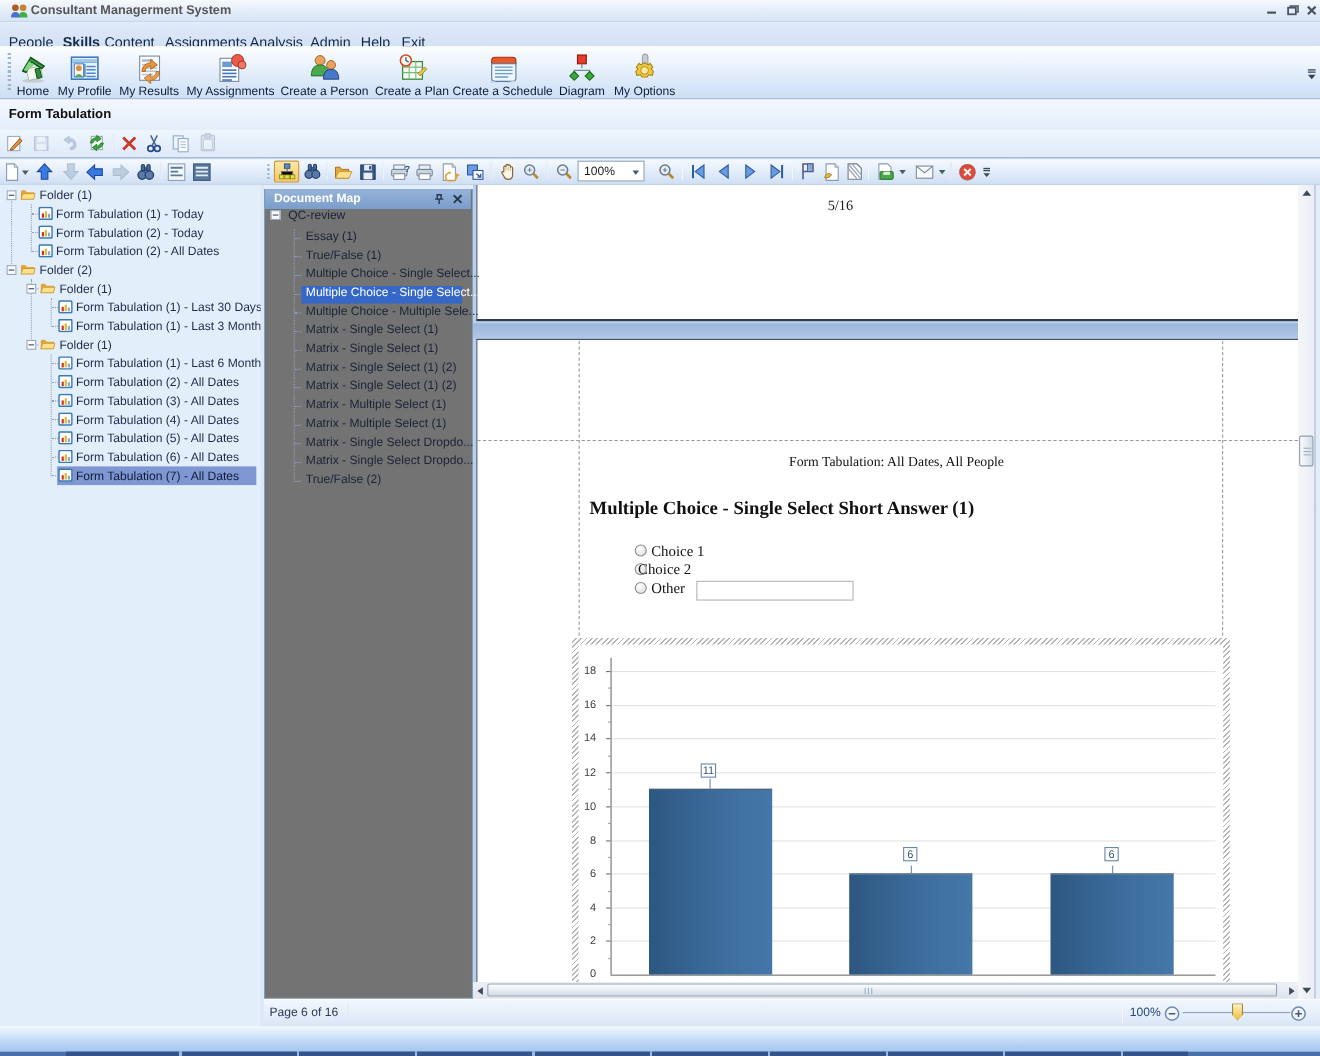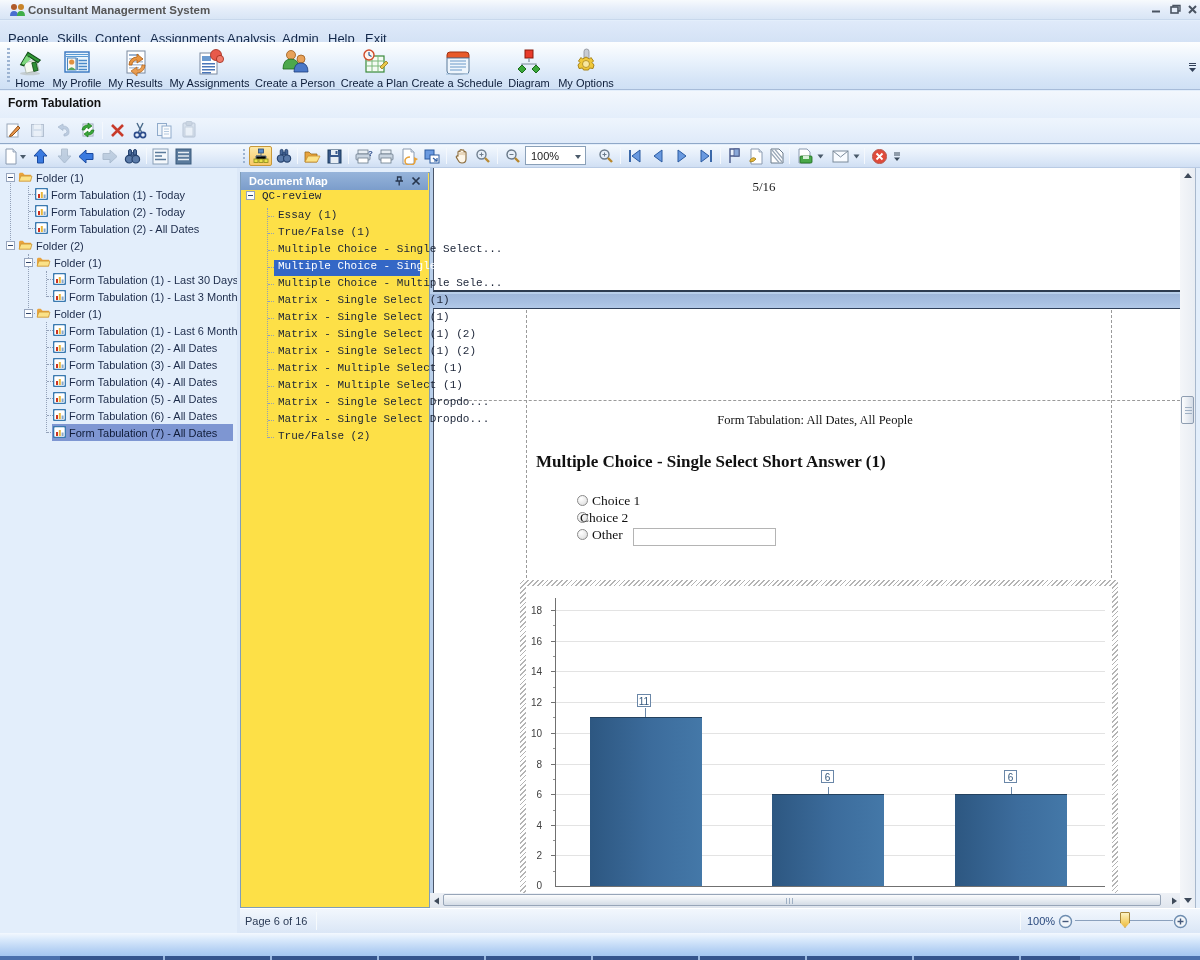--- a/index.html
+++ b/index.html
@@ -30,21 +30,21 @@
 #toolbar2 { left:0; top:118px; width:1200px; height:26px;
   background:linear-gradient(180deg,#eef5fd 0%,#dfeaf9 100%);
   border-bottom:1px solid #8fa8c8; }
 
 #toolbar3 { left:0; top:145px; width:1200px; height:23px;
   background:linear-gradient(180deg,#f4f9fe 0%,#dcE8f8 70%,#d0dff3 100%);
   border-bottom:1px solid #b9cbe4; }
 
 #treepanel { left:0; top:168px; width:237px; height:765px; background:#e3eefb; font-size:11px; color:#1c2b4a; }
 #splitter { left:237px; top:168px; width:3px; height:765px; background:#dce8f8; }
-#docmap { left:240px; top:172px; width:190px; height:736px; background:#fde047; border:1px solid #7f9db9;font-family:Liberation Mono, monospace; }
+#docmap { left:240px; top:172px; width:190px; height:736px; background:#737373; border:1px solid #7f9db9; }
 #dmheader { left:241px; top:172px; width:187px; height:18px;
   background:linear-gradient(180deg,#96b4da 0%,#7b9dcb 100%);
   color:#ffffff; font-weight:bold; font-size:11px; }
 #reportarea { left:430px; top:168px; width:750px; height:725px; background:#b9cfea; overflow:hidden; }
 #vscroll { left:1180px; top:168px; width:16px; height:740px; background:linear-gradient(90deg,#f4f6f9,#e9edf3); border-right:1px solid #a8b8cc; }
 #hscroll { left:430px; top:893px; width:750px; height:15px; background:linear-gradient(180deg,#eef1f6,#dfe5ee); }
 #statusbar { left:240px; top:908px; width:960px; height:25px;
   background:linear-gradient(180deg,#f2f7fd 0%,#dae6f6 100%); border-top:1px solid #ffffff; font-size:11px; color:#2a3a55; }
 #bottomband { left:0; top:933px; width:1200px; height:23px;
   background:linear-gradient(180deg,#f3f8fe 0%,#dcebfc 25%,#b8d3f4 70%,#a4c6f0 100%); }
@@ -85,21 +85,21 @@
 </svg>
 <svg class="abs" style="left:9px; top:3px;" width="18" height="15" viewBox="0 0 18 15">
   <circle cx="5" cy="4" r="3" fill="#b05a2a"></circle>
   <path d="M1 13 Q1 8 5 8 Q9 8 9 13 Z" fill="#4a6fd0"></path>
   <circle cx="12" cy="4" r="3" fill="#c8842a"></circle>
   <path d="M8 13 Q8 8 12 8 Q16 8 16 13 Z" fill="#3fae49"></path>
 </svg>
 
 <div class="abs" id="menubar"></div>
 <div class="abs menuitem" style="left:8px;"><u>P</u>eople</div>
-<div class="abs menuitem" style="left:57px;"><u>S</u>kills</div>
+<div class="abs menuitem" style="left:57px;font-weight:bold;"><u>S</u>kills</div>
 <div class="abs menuitem" style="left:95px;">C<u>o</u>ntent</div>
 <div class="abs menuitem" style="left:150px;">Ass<u>i</u>gnments</div>
 <div class="abs menuitem" style="left:227px;">A<u>n</u>alysis</div>
 <div class="abs menuitem" style="left:282px;">A<u>d</u>min</div>
 <div class="abs menuitem" style="left:328px;text-decoration:underline;"><u>H</u>elp</div>
 <div class="abs menuitem" style="left:365px;">E<u>x</u>it</div>
 
 <div class="abs" id="toolbar"></div>
 <div class="abs" style="left:7px; top:48px; width:3px; height:34px; background:repeating-linear-gradient(180deg,#9db4d2 0,#9db4d2 2px,transparent 2px,transparent 4px);"></div>
 <div class="abs tbtn" style="left:10px; width:40px;">

